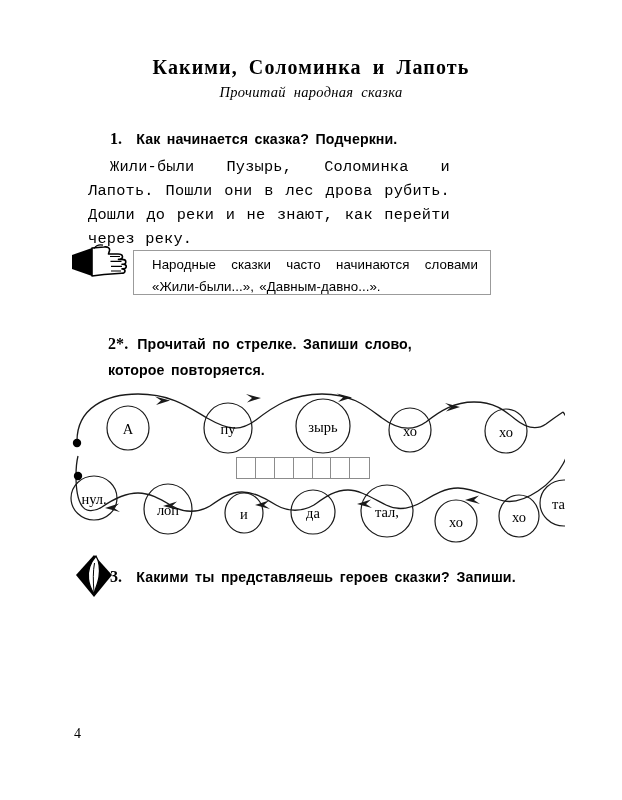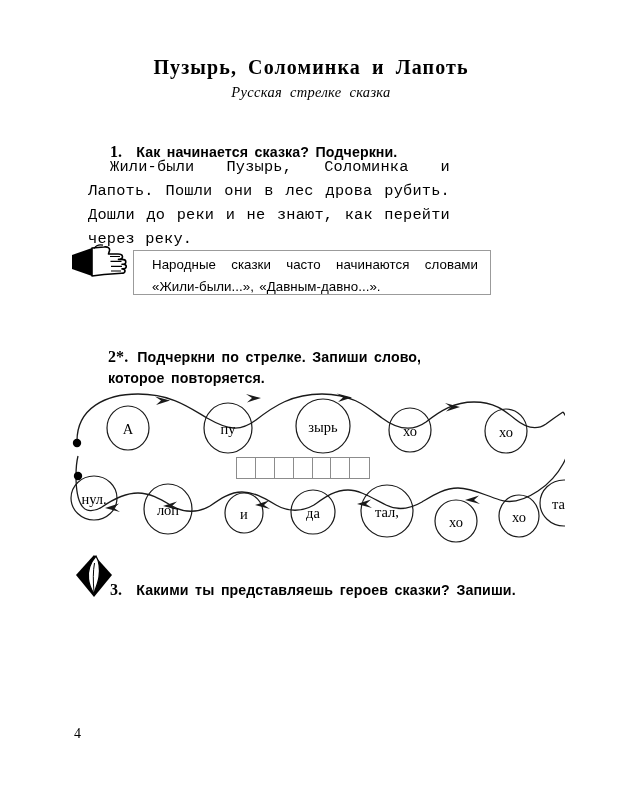--- a/index.html
+++ b/index.html
@@ -47,24 +47,23 @@
     letter-spacing: 0.3px;
     word-spacing: 4px;
   }
 
   
   .task {
     position: absolute;
     font-family: "Liberation Sans", sans-serif;
     font-weight: bold;
     font-size: 14.2px;
-    line-height: 21px;
+    line-height: 26px;
     letter-spacing: 0.1px;
     word-spacing: 2.5px;
-    margin-top: 15px;
   }
   .task .num {
     font-family: "Liberation Serif", serif;
     font-weight: bold;
     font-size: 16px;
   }
 
   #task1 { top: 126px; left: 110px; width: 460px; }
   #task1 .num { margin-right: 14px; }
 
@@ -168,42 +167,42 @@
   .circle-label {
     font-family: "Liberation Serif", serif;
     font-size: 14.5px;
   }
 </style>
 </head>
 <body>
 
 <div class="page">
 
-  <div class="title">Пузырь, Соломинка и Лапоть</div>
-  <div class="subtitle">Русская стрелке сказка</div>
+  <div class="title">Какими, Соломинка и Лапоть</div>
+  <div class="subtitle">Прочитай народная сказка</div>
 
   <div class="task" id="task1">
     <span class="num">1.</span><span>Как начинается сказка? Подчеркни.</span>
   </div>
 
   <div class="body-text">Жили-были Пузырь, Соломинка и Лапоть. Пошли они в лес дрова рубить. Дошли до реки и не знают, как перейти через реку.</div>
 
   <div class="hand-icon">
     <svg width="60" height="38" viewBox="0 0 60 38">
       <path d="M2 12 L22 5 L22 33 L2 26 Z" fill="#000000"></path>
       <path d="M22 5 L34 4 C38 3.5 40 5 39.5 7.5 L38.5 11 L48 11 C51 11 52.5 12.2 52.5 13.8 C52.5 15.4 51 16.4 48.5 16.4 L52 16.4 C54.5 16.4 55.8 17.4 55.8 18.9 C55.8 20.4 54.5 21.3 52 21.3 L53 21.3 C55.2 21.3 56.3 22.3 56.3 23.6 C56.3 25 55.2 25.9 52.8 25.9 L52 25.9 C54 25.9 55 26.8 55 28 C55 29.4 53.8 30.3 51.5 30.3 L34 31.5 L22 33 Z" fill="#ffffff" stroke="#000000" stroke-width="1.6" stroke-linejoin="round"></path>
       <path d="M40 13.5 L50 13.5 M40.5 18.4 L51.5 18.4 M41 23.3 L52 23.3 M41 28 L51 28" stroke="#000000" stroke-width="1.2"></path>
       <path d="M24 5.5 C26 2.5 30 1.5 33 2.2" fill="none" stroke="#000000" stroke-width="1.3"></path>
     </svg>
   </div>
   <div class="callout"></div>
   <div class="callout-text">Народные сказки часто начинаются словами «Жили-были...», «Давным-давно...».</div>
 
   <div class="task" id="task2">
-    <span class="num">2*.</span><span>Подчеркни по стрелке. Запиши слово, которое повторяется.</span>
+    <span class="num">2*.</span><span>Прочитай по стрелке. Запиши слово, которое повторяется.</span>
   </div>
 
   <div class="diagram">
     <svg width="505" height="170" viewBox="0 0 505 170">
       <g fill="none" stroke="#1a1a1a" stroke-width="1.3">
 
         <path d="M17 63 C17 30 46 16 78 16 C112 16 130 30 147 40"></path>
         <path d="M147 40 C168 52 180 54 196 42 C214 28 232 16 262 16 C292 16 306 28 322 40"></path>
         <path d="M322 40 C338 52 352 54 366 44 C380 33 394 24 414 24 C434 24 444 32 455 41"></path>
         <path d="M455 41 C466 50 476 53 486 46 C494 40 500 36 503 34"></path>

